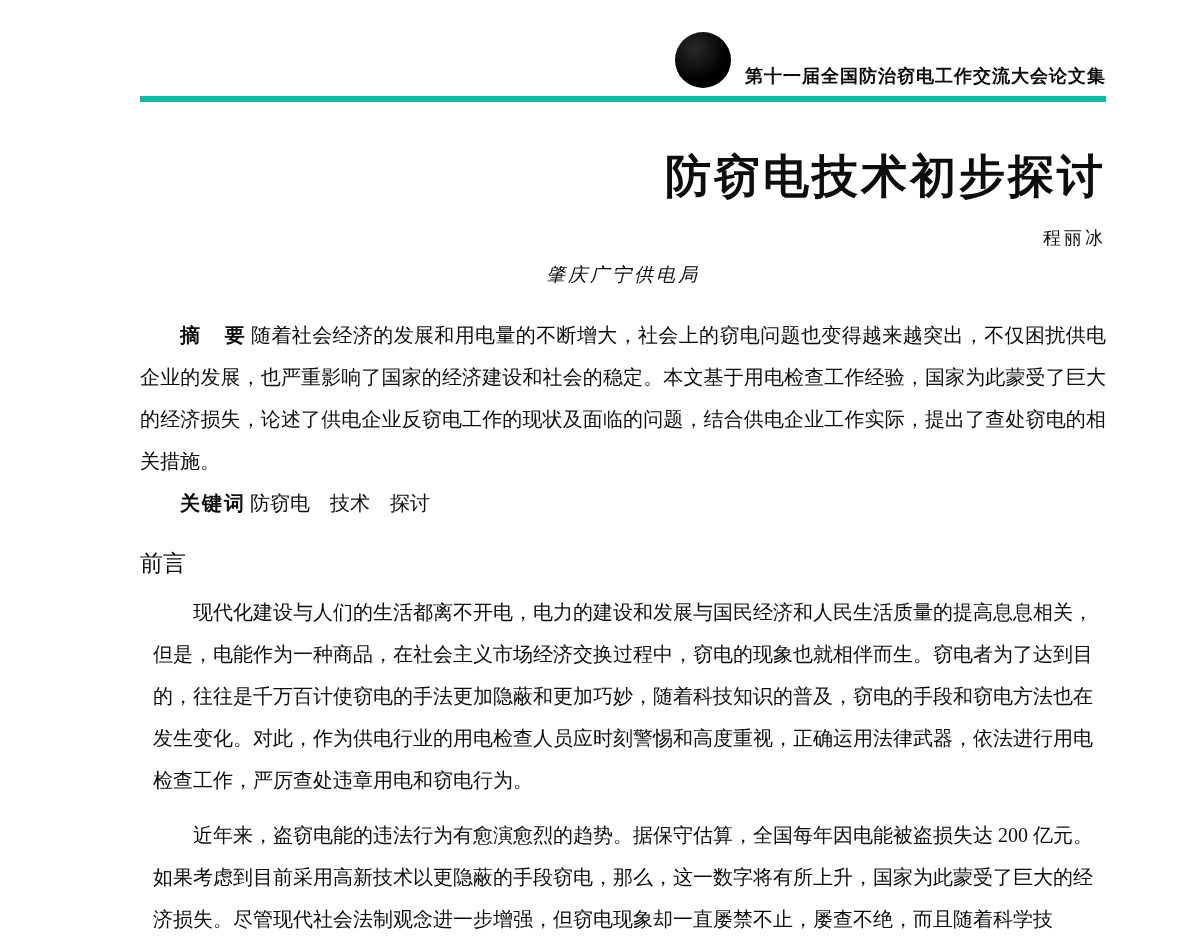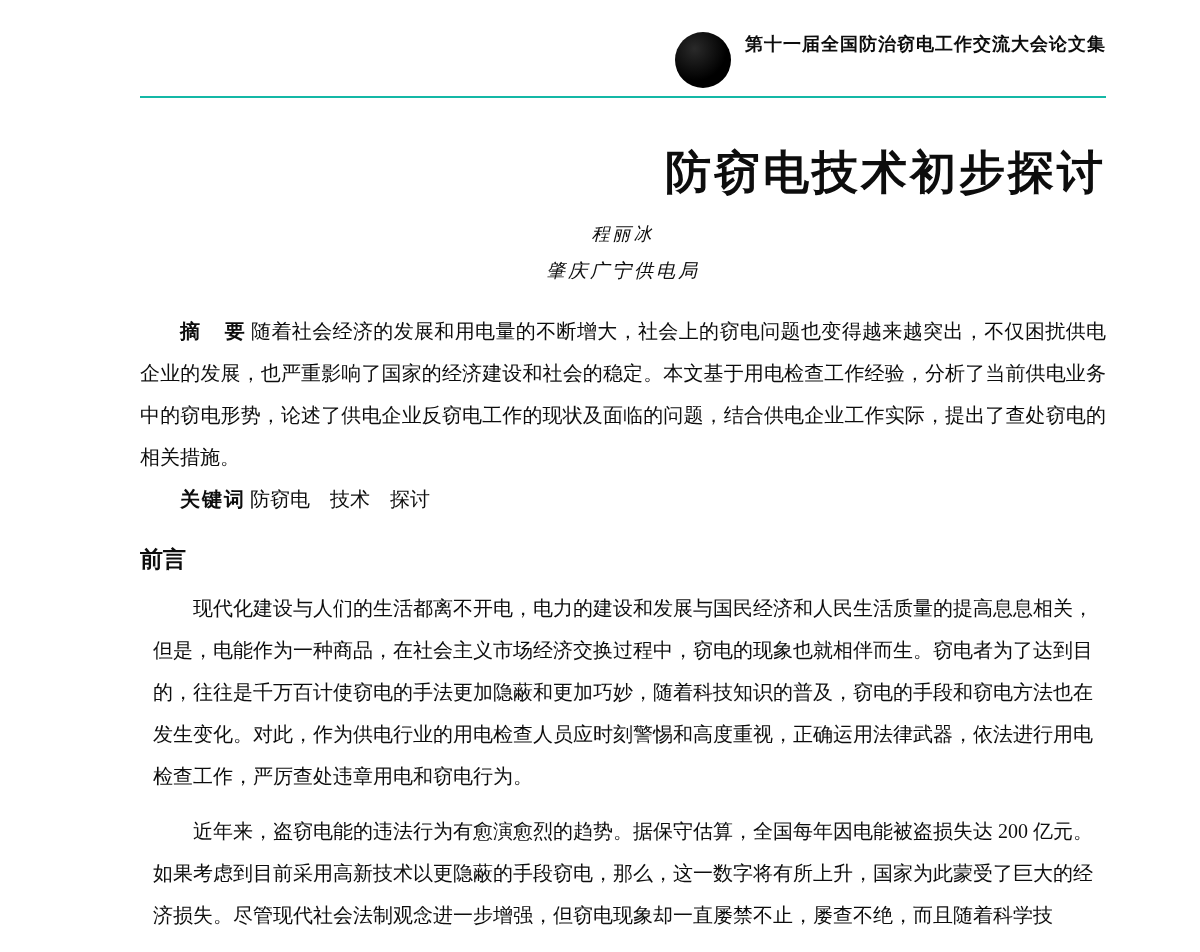--- a/index.html
+++ b/index.html
@@ -17,24 +17,24 @@
   .page {
     box-sizing: border-box;
     width: 1200px;
     height: 952px;
     padding: 0 94px 0 140px;
     overflow: hidden;
   }
   .page-header {
     display: flex;
     justify-content: flex-end;
-    align-items: flex-start;
+    align-items: flex-end;
     padding-top: 32px;
     padding-bottom: 8px;
-    border-bottom: 2px solid #14b8a6;
+    border-bottom: 6px solid #14b8a6;
   }
   .logo {
     width: 56px;
     height: 56px;
     background: radial-gradient(circle at 35% 30%, #2a2a2a 0%, #000 60%);
     border-radius: 50%;
     display: inline-block;
     margin-right: 14px;
     flex: none;
   }
@@ -48,22 +48,21 @@
   .title {
     text-align: right;
     font-family: "Liberation Sans", sans-serif;
     font-weight: 900;
     font-size: 46px;
     line-height: 56px;
     letter-spacing: 3px;
     margin: 46px 0 22px 0;
   }
   .author {
-    text-align: center;
-    font-style: italic;
+    text-align: right;
     font-size: 18px;
     letter-spacing: 3px;
     margin: 0 0 12px 0;
   }
   .affiliation {
     text-align: center;
     font-style: italic;
     font-weight: normal;
     font-size: 19px;
     letter-spacing: 3px;
@@ -84,21 +83,21 @@
   }
   .inline-label {
     font-family: "Liberation Sans", sans-serif;
     font-weight: bold;
     margin-right: 4px;
     letter-spacing: 2px;
   }
   .section-heading {
     font-family: "Liberation Sans", sans-serif;
     font-size: 23px;
-    font-weight: bold;
+    font-weight: normal;
     margin: 24px 0 10px 0;
     line-height: 30px;
   }
   .body-para {
     font-size: 20px;
     line-height: 42px;
     text-align: justify;
     text-indent: 2em;
     margin: 13px;
   }
@@ -113,21 +112,21 @@
     <span class="proceedings">第十一届全国防治窃电工作交流大会论文集</span>
   </header>
 
   <h1 class="title">防窃电技术初步探讨</h1>
 
   <div class="author">程丽冰</div>
 
   <div class="affiliation">肇庆广宁供电局</div>
 
   <p class="abstract">
-    <b class="inline-label">摘　要</b><span>随着社会经济的发展和用电量的不断增大，社会上的窃电问题也变得越来越突出，不仅困扰供电企业的发展，也严重影响了国家的经济建设和社会的稳定。本文基于用电检查工作经验，分析了当前供电业务中的窃电形势，论述了供电企业反窃电工作的现状及面临的问题，结合供电企业工作实际，提出了查处窃电的相关措施。</span>
+    <b class="inline-label">摘　要</b><span>随着社会经济的发展和用电量的不断增大，社会上的窃电问题也变得越来越突出，不仅困扰供电企业的发展，也严重影响了国家的经济建设和社会的稳定。本文基于用电检查工作经验，国家为此蒙受了巨大的经济损失，论述了供电企业反窃电工作的现状及面临的问题，结合供电企业工作实际，提出了查处窃电的相关措施。</span>
   </p>
 
   <p class="keywords">
     <b class="inline-label">关键词</b><span>防窃电　技术　探讨</span>
   </p>
 
   <h2 class="section-heading">前言</h2>
 
   <p class="body-para">现代化建设与人们的生活都离不开电，电力的建设和发展与国民经济和人民生活质量的提高息息相关，但是，电能作为一种商品，在社会主义市场经济交换过程中，窃电的现象也就相伴而生。窃电者为了达到目的，往往是千万百计使窃电的手法更加隐蔽和更加巧妙，随着科技知识的普及，窃电的手段和窃电方法也在发生变化。对此，作为供电行业的用电检查人员应时刻警惕和高度重视，正确运用法律武器，依法进行用电检查工作，严厉查处违章用电和窃电行为。</p>
 

